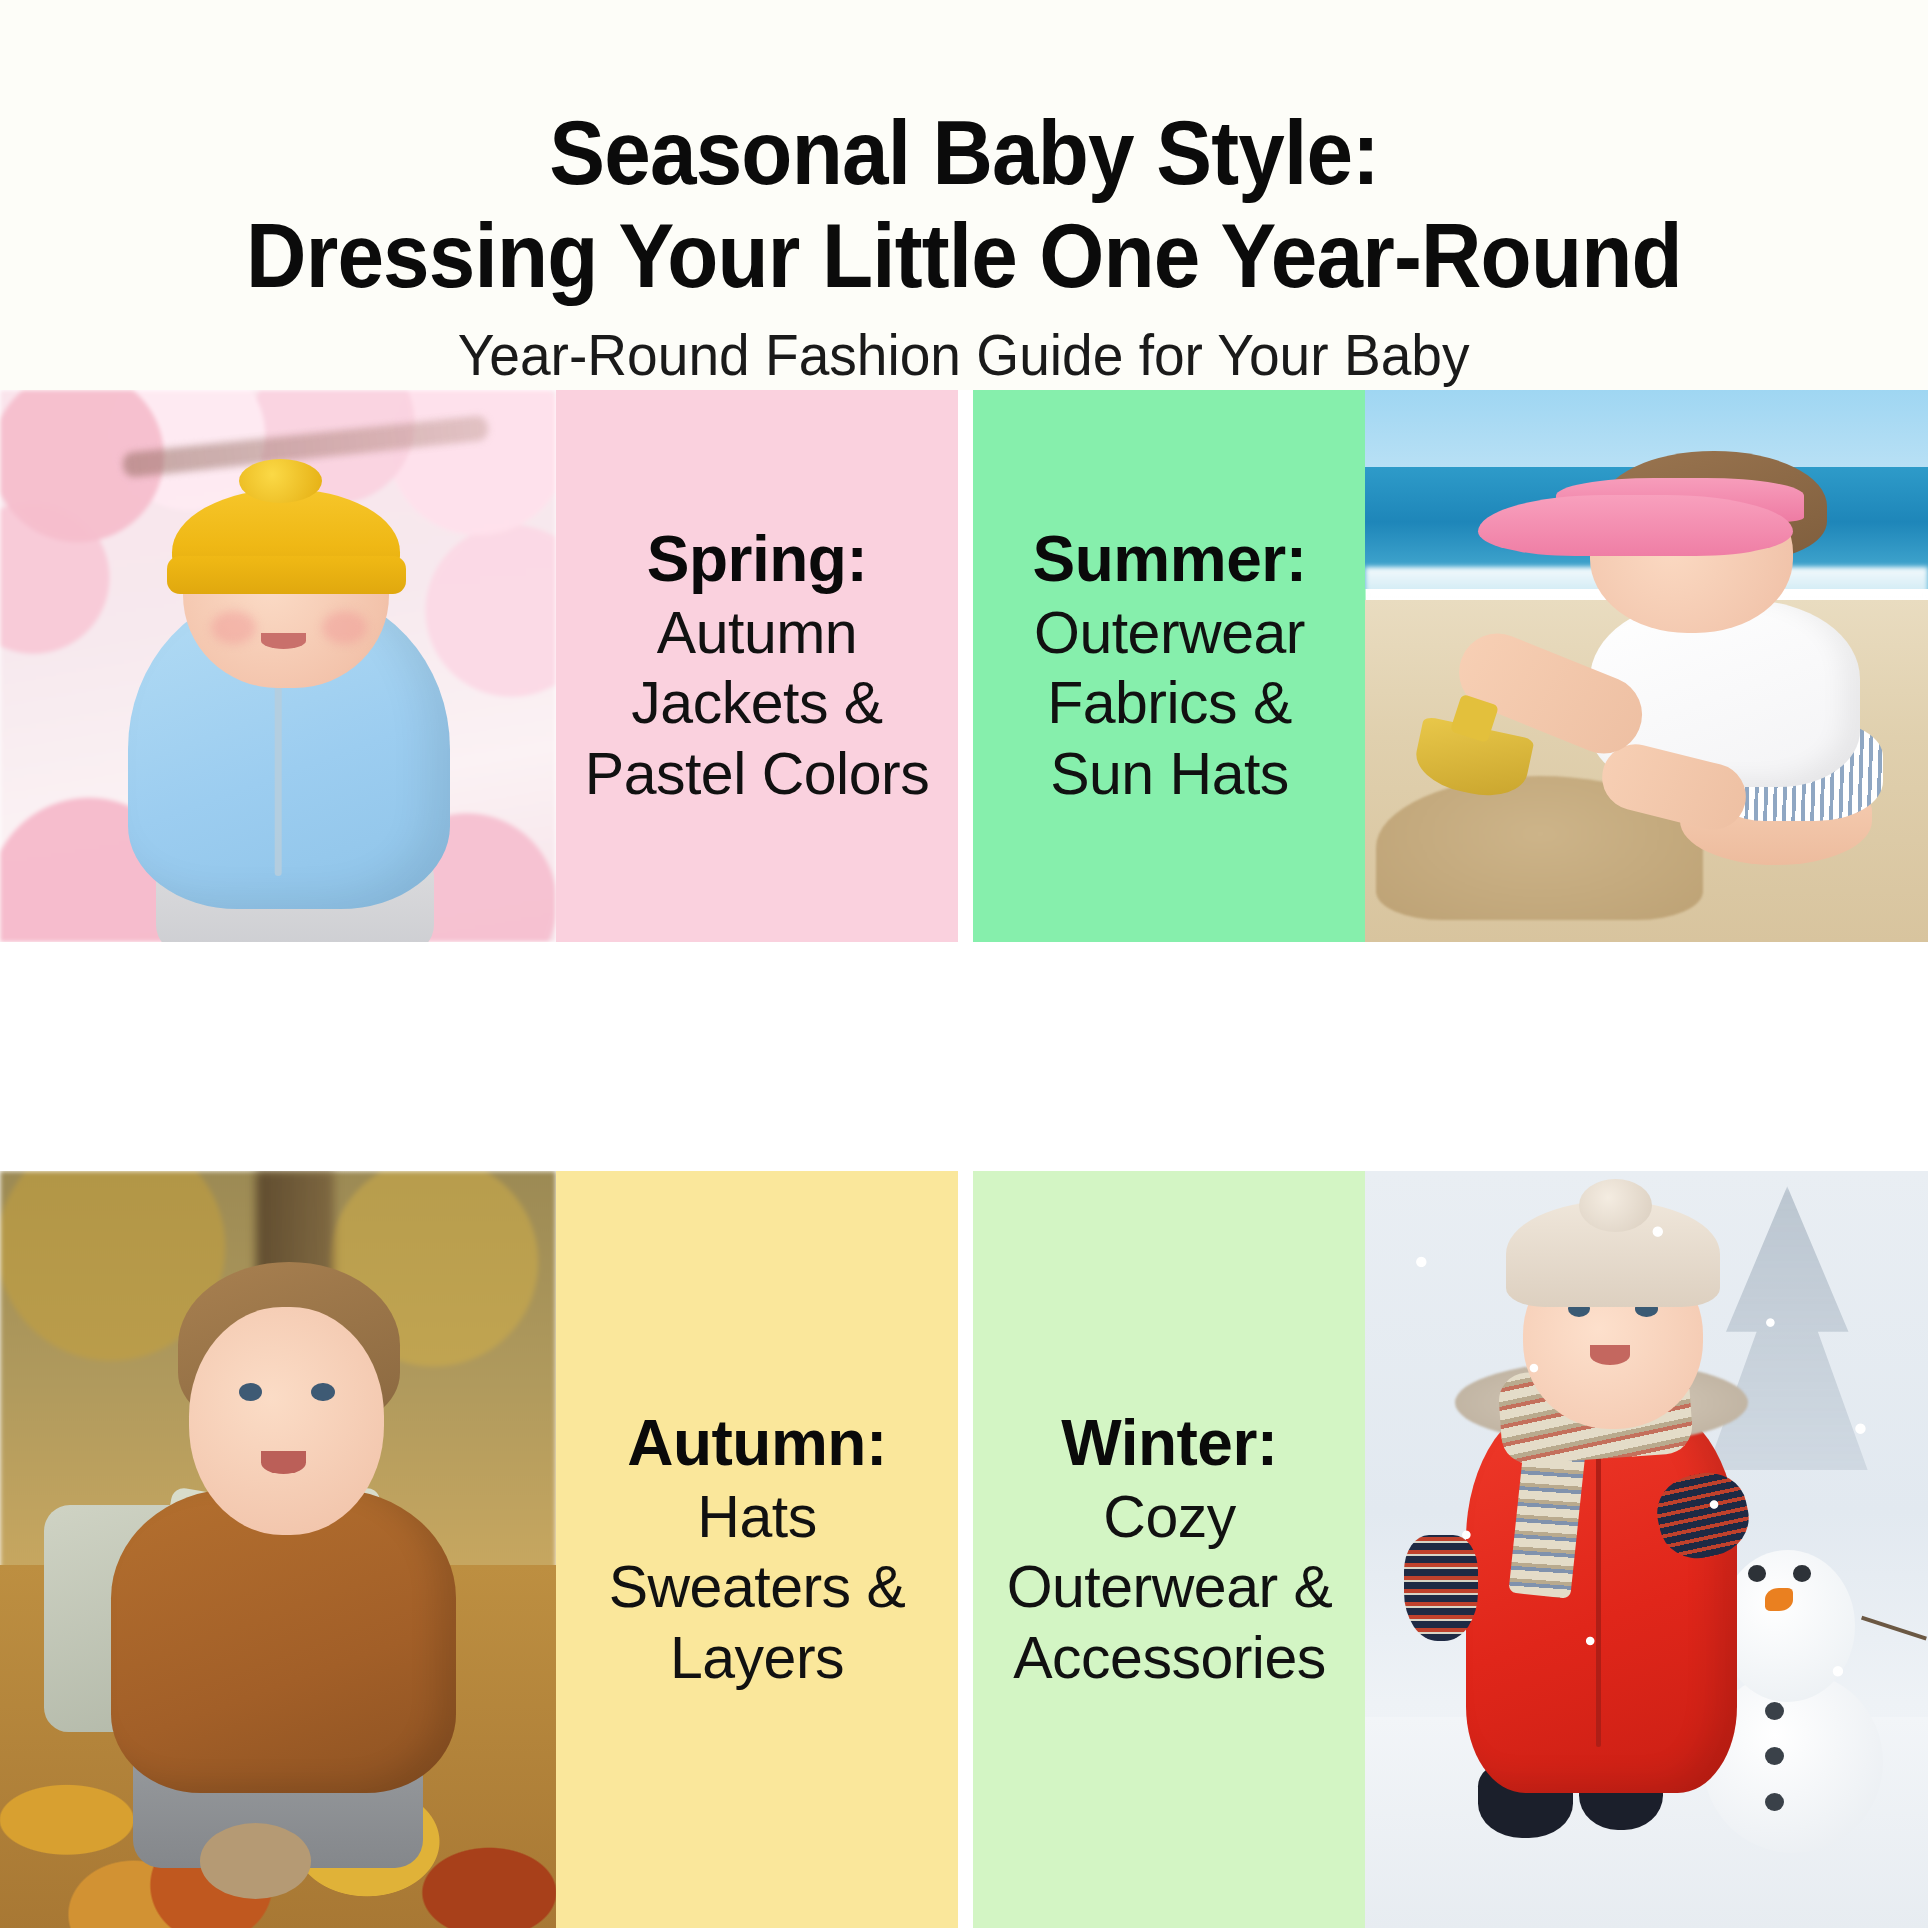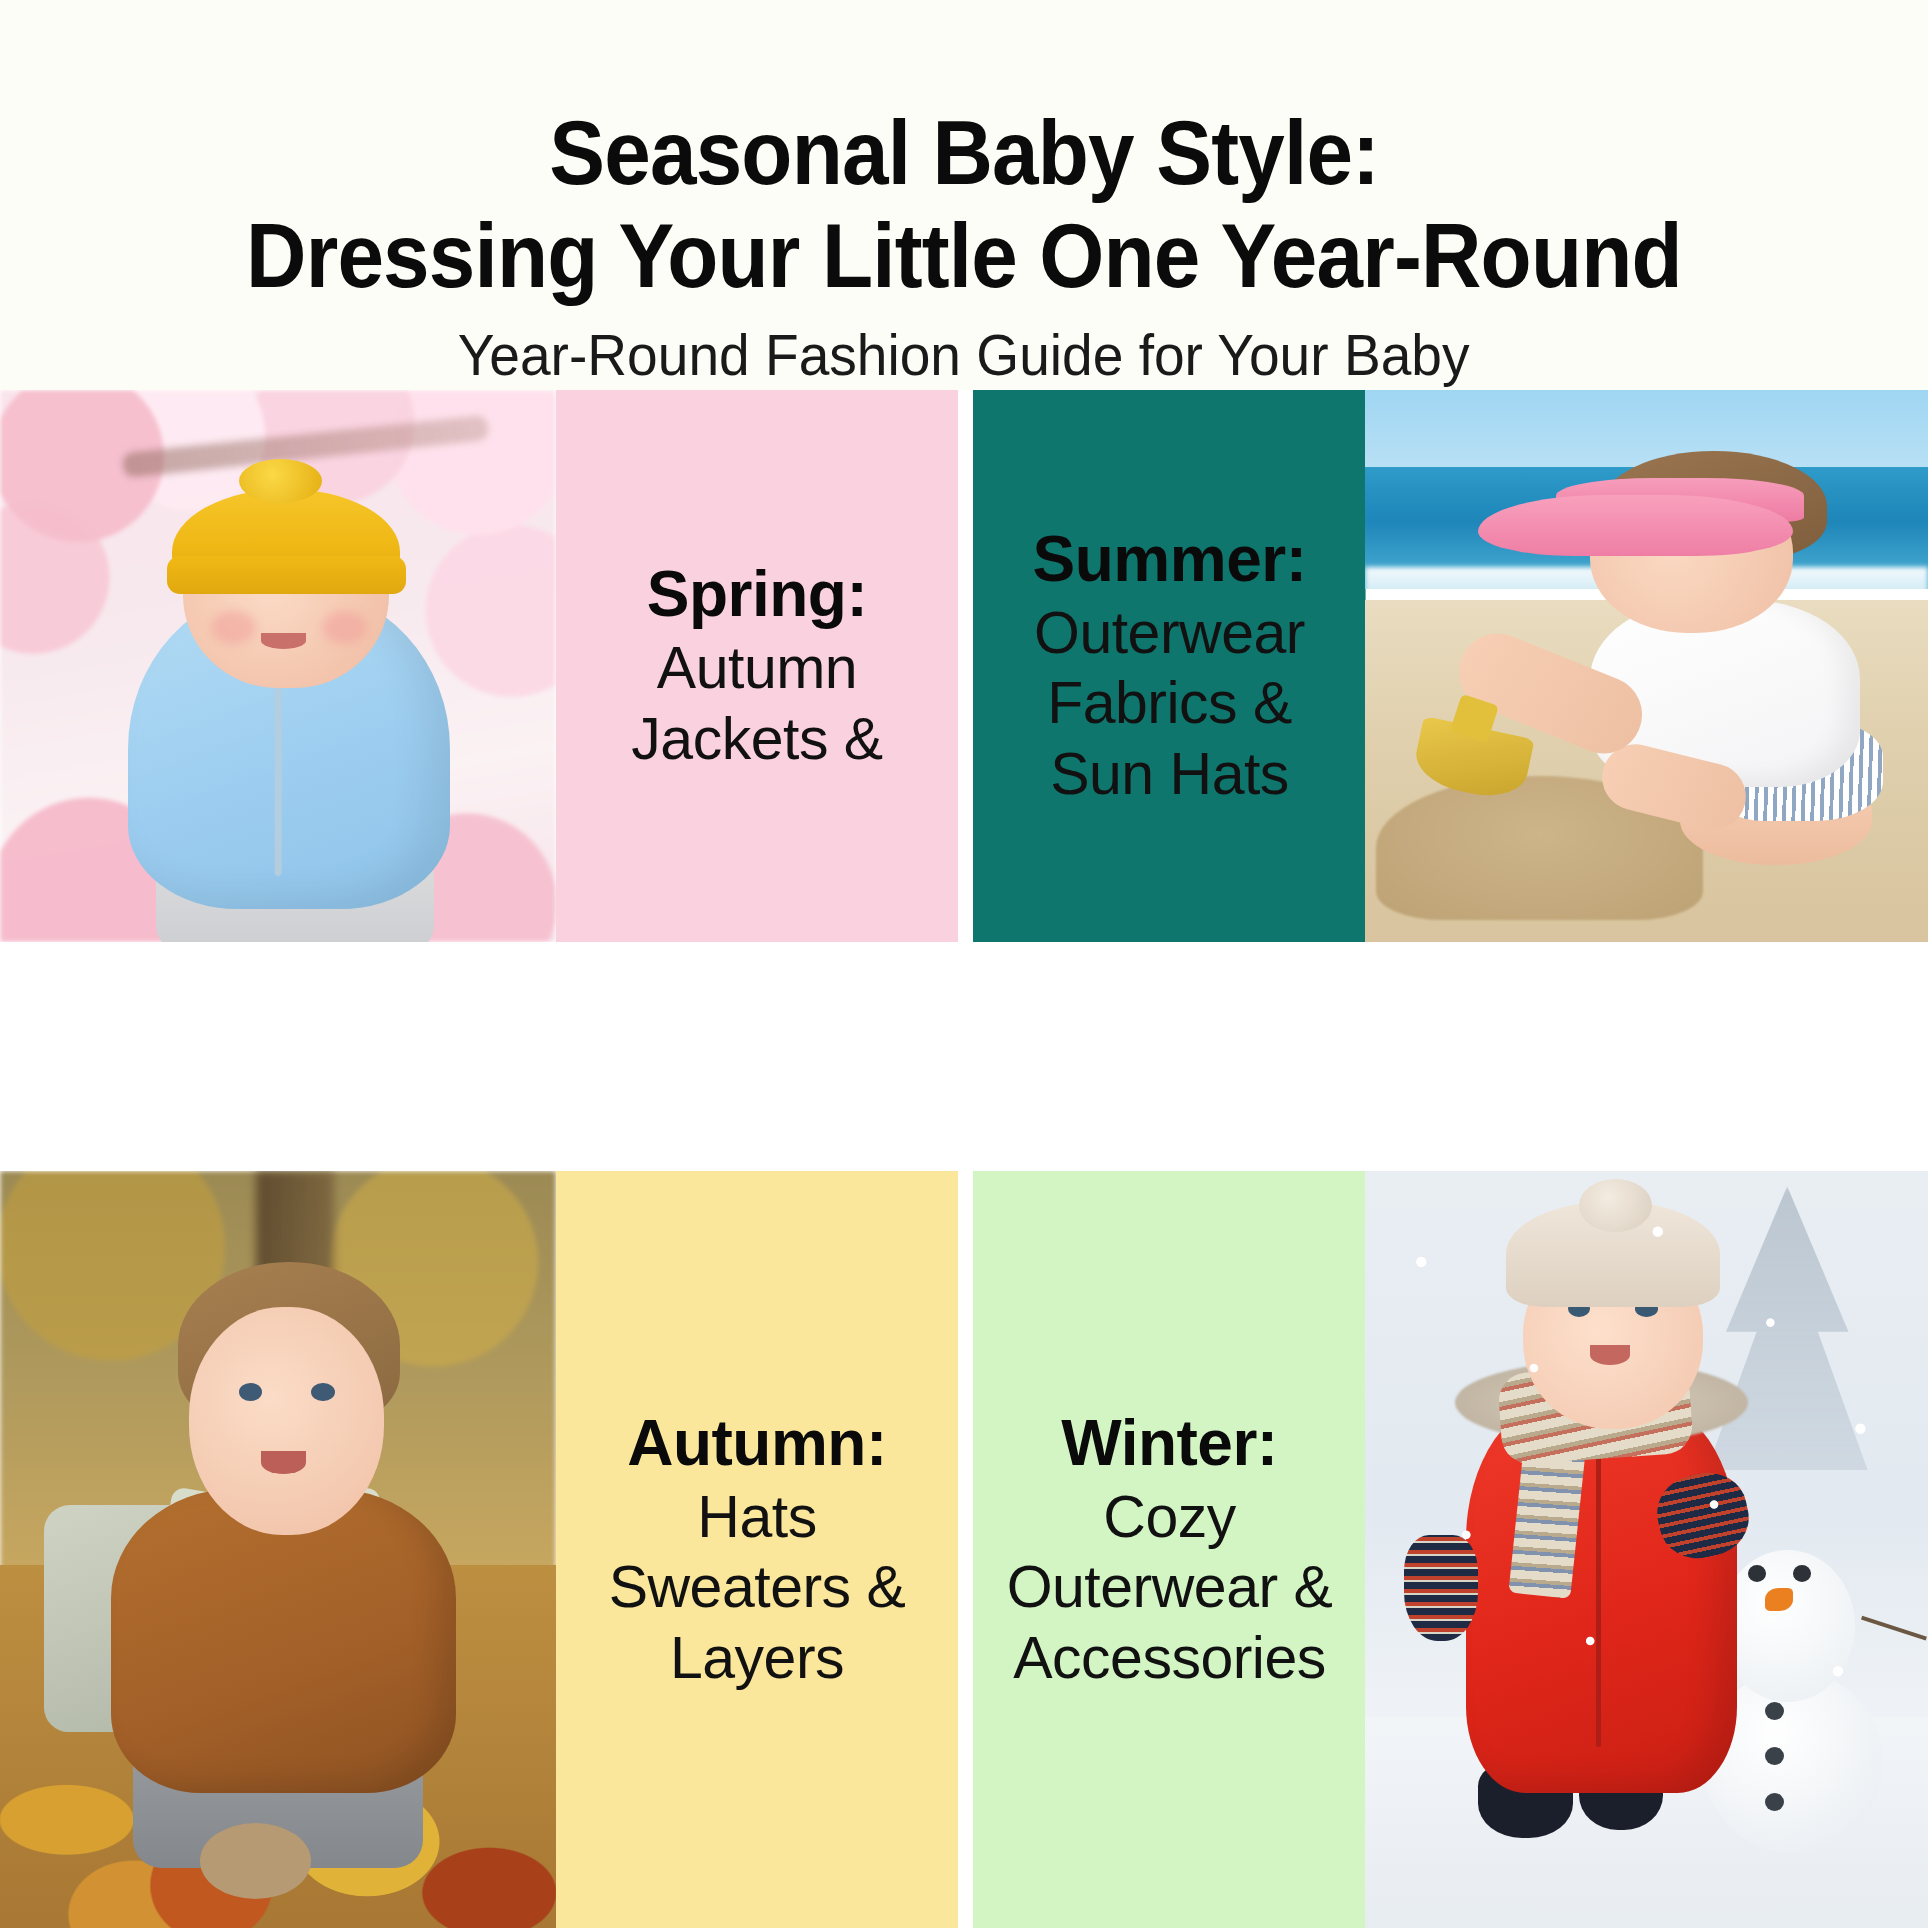--- a/index.html
+++ b/index.html
@@ -90,21 +90,21 @@
   }
   .season-desc {
     font-family:"Liberation Sans", sans-serif;
     font-weight:normal;
     font-size:59px;
     line-height:1.2;
     color:#111111;
     letter-spacing:-0.5px;
   }
   .p-spring { background:#fad1de; }
-  .p-summer { background:#0f766e; }
+  .p-summer { background:#86efac; }
   .p-autumn { background:#fae79b; }
   .p-winter { background:#d3f5c4; }
 
   
   .photo { position:relative; width:100%; height:100%; }
   .ph-layer { position:absolute; }
 
   
   .spring-bg {
     inset:0;
@@ -418,20 +418,21 @@
         <div class="ph-layer beanie-brim"></div>
         <div class="ph-layer pompom"></div>
       </div>
     </div>
 
     <div class="cell r0 c-txt-l panel p-spring">
       <div class="panel-inner">
         <div class="season-name">Spring:</div>
         <div class="season-desc">Autumn</div>
         <div class="season-desc">Jackets &amp;</div>
+        <div class="season-desc">Pastel Colors</div>
       </div>
     </div>
 
     <div class="cell r0 c-txt-r panel p-summer">
       <div class="panel-inner">
         <div class="season-name">Summer:</div>
         <div class="season-desc">Outerwear</div>
         <div class="season-desc">Fabrics &amp;</div>
         <div class="season-desc">Sun Hats</div>
       </div>

